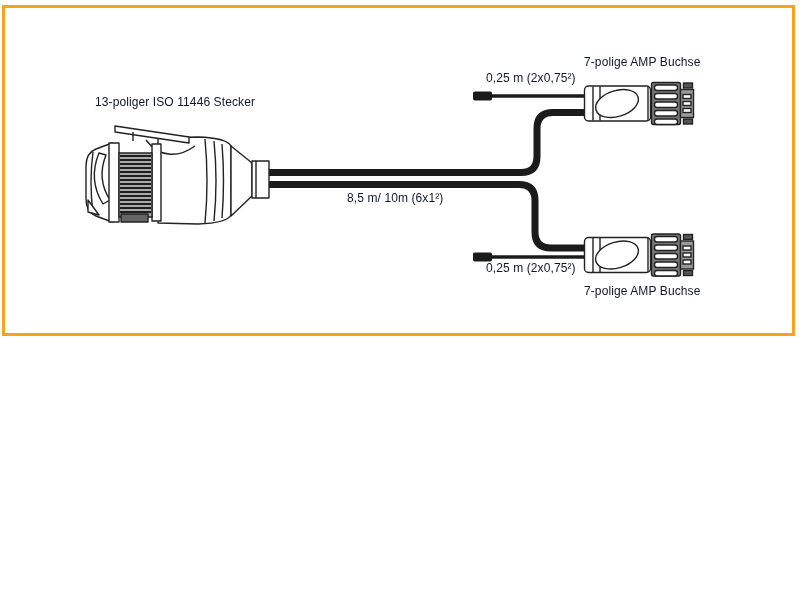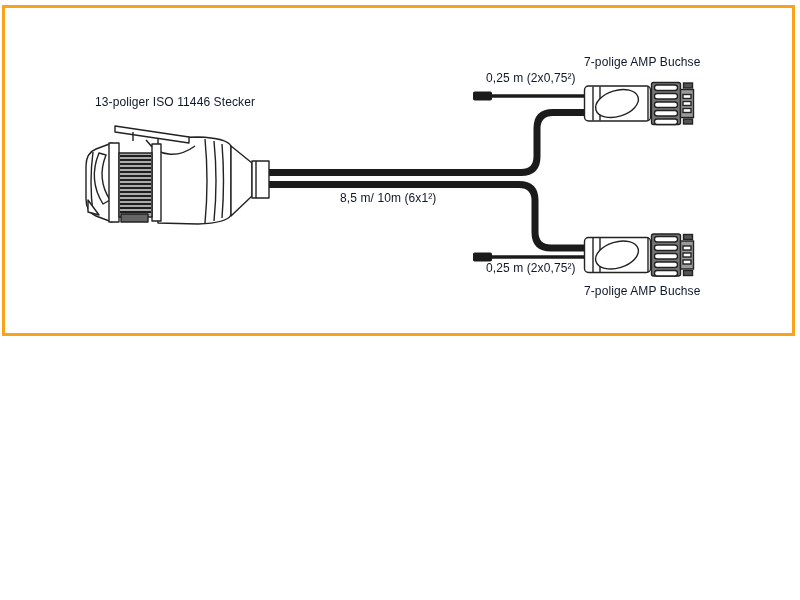--- a/index.html
+++ b/index.html
@@ -10,21 +10,21 @@
   .frame{
     position:absolute;left:2px;top:5px;width:793px;height:331px;
     border:3px solid #F9A21B;box-sizing:border-box;
   }
   .drawing{position:absolute;left:0;top:0;}
   .lbl{
     position:absolute;font-size:12px;color:#0f172a;white-space:nowrap;
     letter-spacing:.1px;
   }
   .lbl-iso{left:95px;top:95px;text-align:right;}
-  .lbl-main{left:340px;top:191px;}
+  .lbl-main{left:347px;top:191px;}
   .lbl-branch-top{left:486px;top:71px;}
   .lbl-socket-top{left:584px;top:55px;}
   .lbl-branch-bottom{left:486px;top:261px;}
   .lbl-socket-bottom{left:584px;top:284px;}
 </style>
 </head>
 <body>
 
 <div class="canvas">
 

